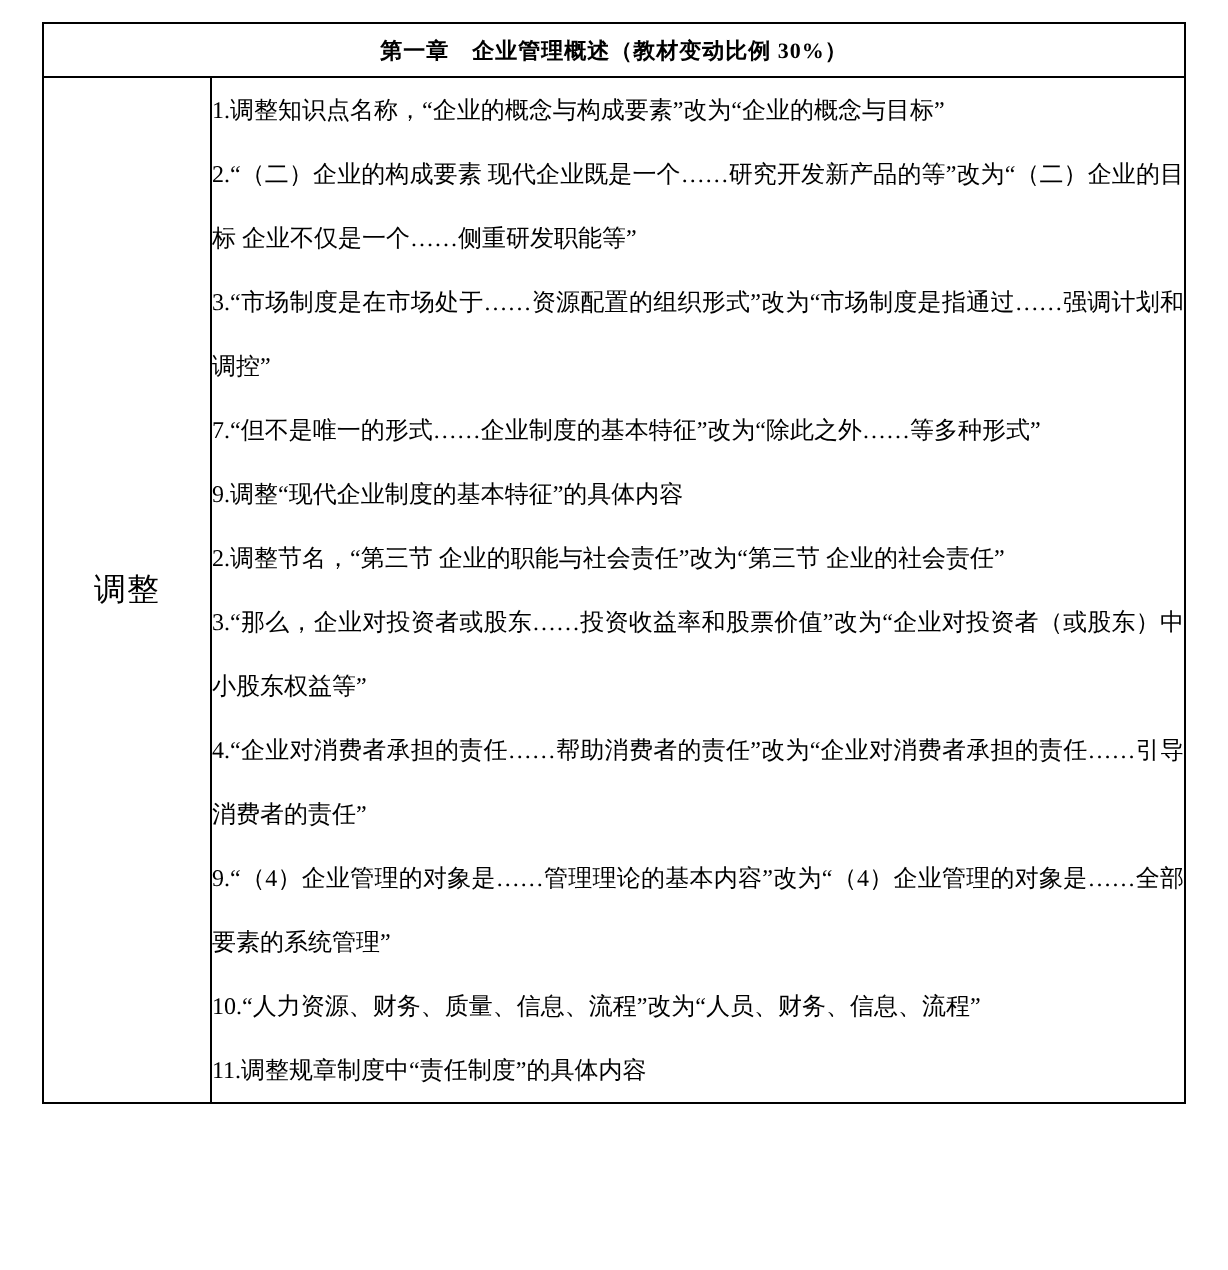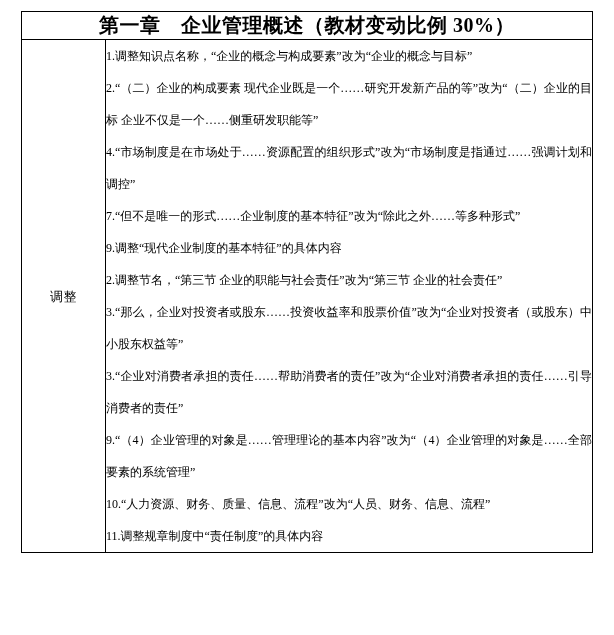--- a/index.html
+++ b/index.html
@@ -39,33 +39,33 @@
 
   
   .title-cell {
     height: 26px;
     text-align: center;
     vertical-align: middle;
   }
   .title-text {
     font-family: "Liberation Serif", "DejaVu Serif", serif;
     font-weight: bold;
-    font-size: 20px;
+    font-size: 11px;
     letter-spacing: 0.5px;
     white-space: nowrap;
   }
 
   
   .label-col {
     width: 84px;
     text-align: center;
     vertical-align: middle;
   }
   .label-text {
-    font-size: 13px;
+    font-size: 16px;
     font-family: Liberation Sans, sans-serif;
     letter-spacing: 0.5px;
   }
   .content-col {
     vertical-align: top;
     padding: 6px 6px 7px 7px;
   }
 
   .para {
     font-size: 12px;
@@ -98,26 +98,26 @@
         </td>
       </tr>
 
       <tr>
         <td class="label-col">
           <span class="label-text">调整</span>
         </td>
         <td class="content-col">
           <p class="para">1.调整知识点名称，“企业的概念与构成要素”改为“企业的概念与目标”</p>
           <p class="para">2.“（二）企业的构成要素 现代企业既是一个……研究开发新产品的等”改为“（二）企业的目标 企业不仅是一个……侧重研发职能等”</p>
-          <p class="para">4.“市场制度是在市场处于……资源配置的组织形式”改为“市场制度是指通过……强调计划和调控”</p>
+          <p class="para">3.“市场制度是在市场处于……资源配置的组织形式”改为“市场制度是指通过……强调计划和调控”</p>
           <p class="para">7.“但不是唯一的形式……企业制度的基本特征”改为“除此之外……等多种形式”</p>
           <p class="para">9.调整“现代企业制度的基本特征”的具体内容</p>
           <p class="para">2.调整节名，“第三节 企业的职能与社会责任”改为“第三节 企业的社会责任”</p>
           <p class="para">3.“那么，企业对投资者或股东……投资收益率和股票价值”改为“企业对投资者（或股东）中小股东权益等”</p>
-          <p class="para">3.“企业对消费者承担的责任……帮助消费者的责任”改为“企业对消费者承担的责任……引导消费者的责任”</p>
+          <p class="para">4.“企业对消费者承担的责任……帮助消费者的责任”改为“企业对消费者承担的责任……引导消费者的责任”</p>
           <p class="para">9.“（4）企业管理的对象是……管理理论的基本内容”改为“（4）企业管理的对象是……全部要素的系统管理”</p>
           <p class="para">10.“人力资源、财务、质量、信息、流程”改为“人员、财务、信息、流程”</p>
           <p class="para last">11.调整规章制度中“责任制度”的具体内容</p>
         </td>
       </tr>
 
 
     </tbody>
   </table>
 

